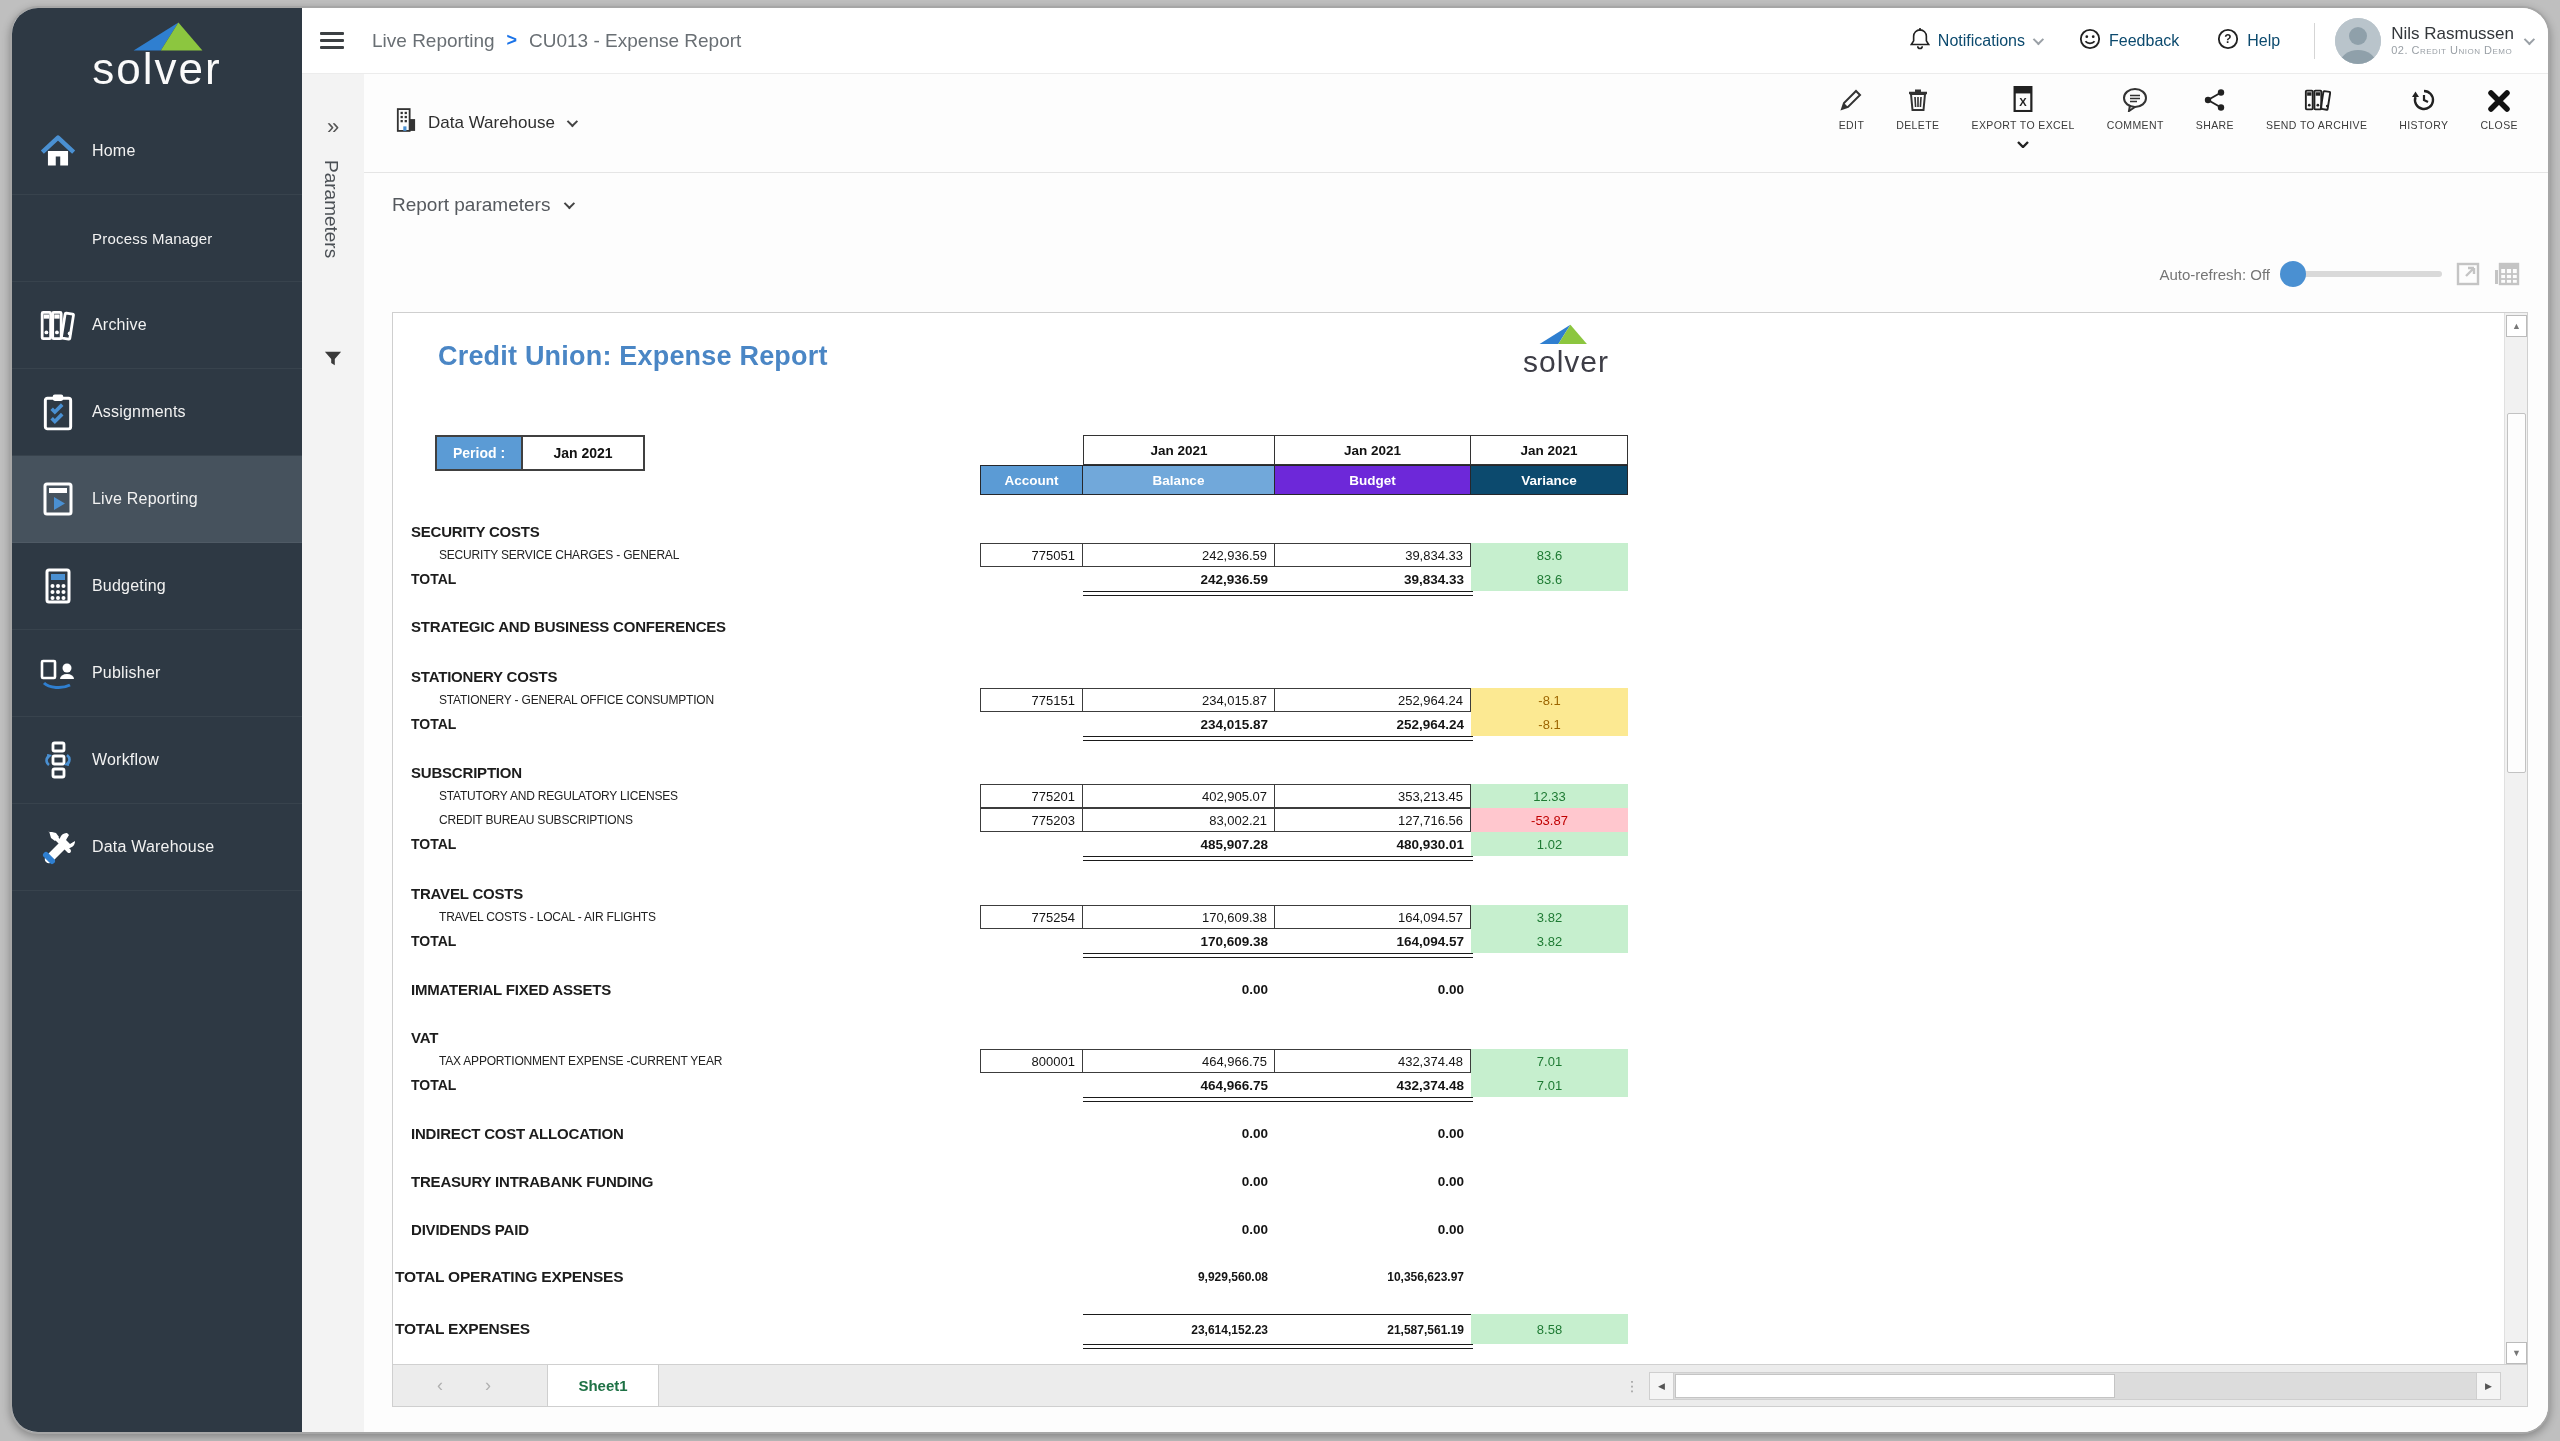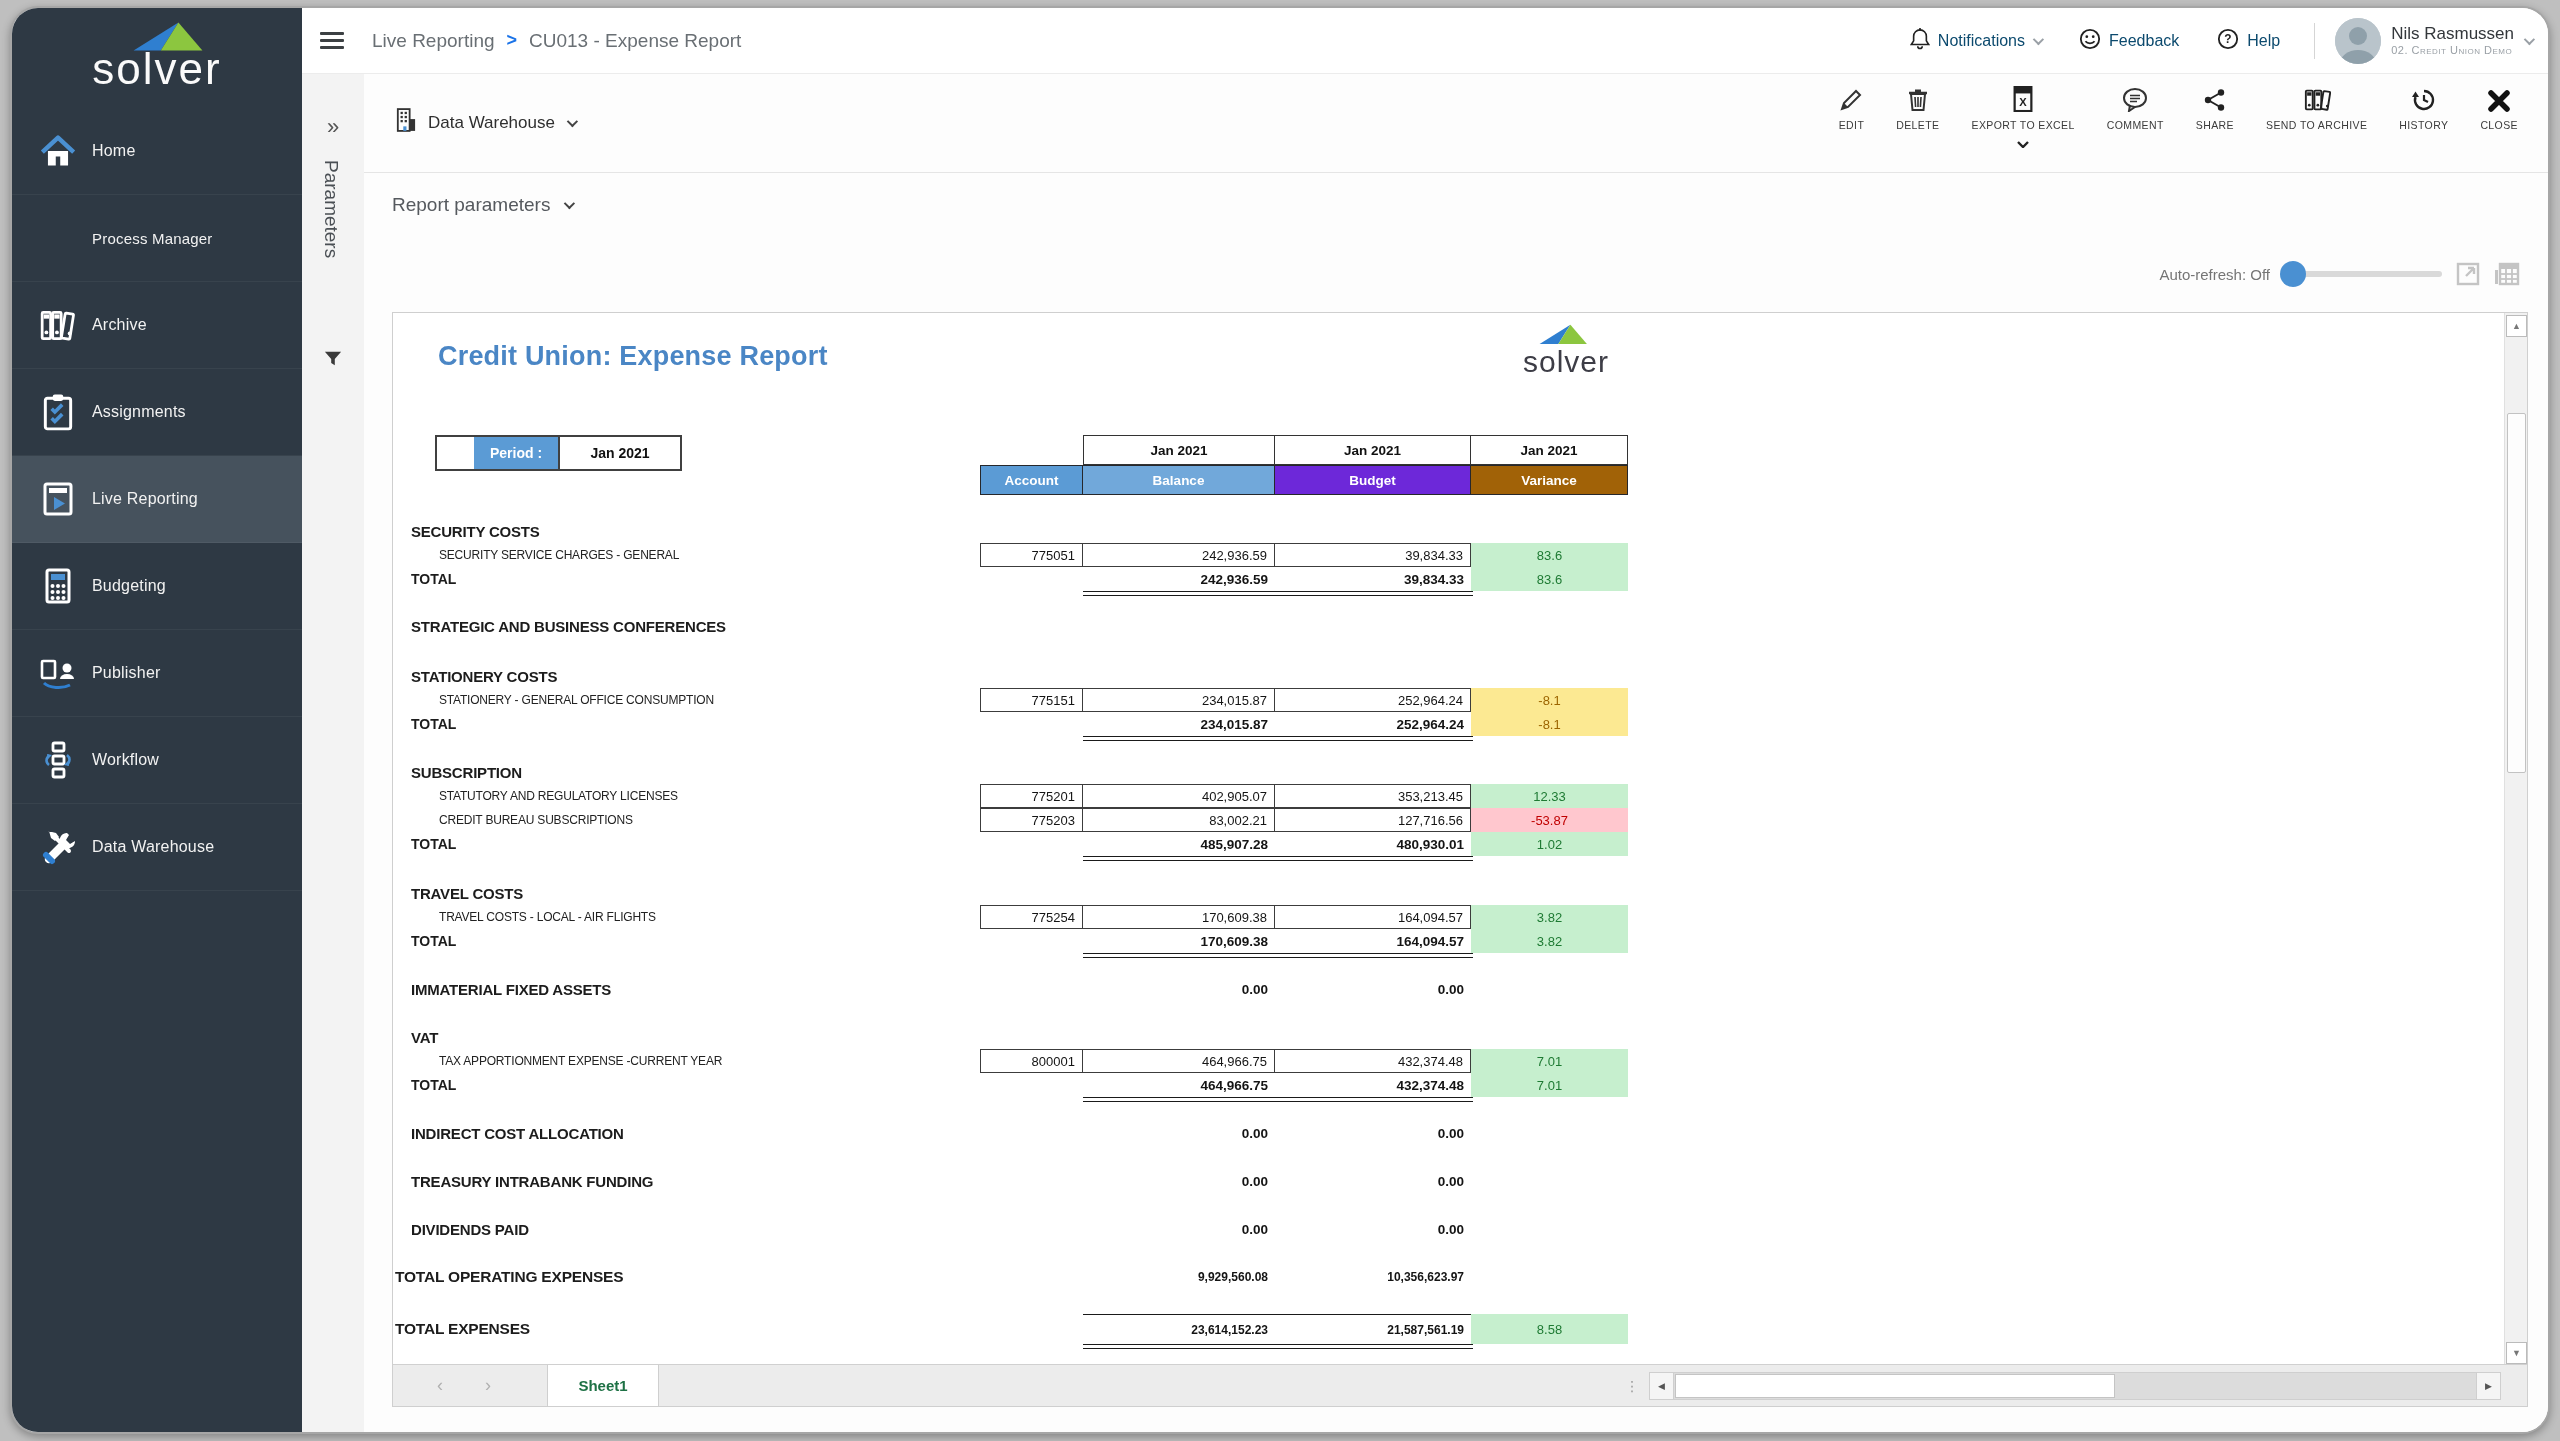--- a/index.html
+++ b/index.html
@@ -56,21 +56,21 @@
   .ar-knob { position:absolute; left:-4px; top:-10px; width:26px; height:26px; border-radius:50%; background:#4a90d2; cursor:pointer; }
   .ar-ico { color:#c4c4c4; cursor:pointer; display:flex; }
 
   
   .card { position:absolute; left:28px; top:238px; width:2136px; height:1095px; background:#fff; border:1px solid #cfcfcf; }
   .rview { position:absolute; left:0; top:0; right:0; height:1053px; overflow:hidden; }
   .rtitle { position:absolute; left:45px; top:28px; font-size:27px; font-weight:700; color:#4a86c5; letter-spacing:.2px; }
   .rlogo { position:absolute; left:1108px; top:10px; width:130px; text-align:center; }
   .rlogo-text { font-size:30px; color:#3d3d46; letter-spacing:1px; margin-top:-4px; }
 
-  .pblock { position:absolute; left:42px; top:122px; height:36px; display:flex; border:2px solid #404040;padding-left:37px; }
+  .pblock { position:absolute; left:42px; top:122px; height:36px; display:flex; border:2px solid #404040; }
   .pcell1 { width:86px; background:#5b9bd5; color:#fff; font-weight:700; font-size:14px; display:flex; align-items:center; justify-content:center; border-right:2px solid #404040; }
   .pcell2 { width:120px; background:#fff; color:#111; font-weight:700; font-size:14px; display:flex; align-items:center; justify-content:center; }
 
   .hrow1 { position:absolute; left:690px; top:122px; height:30px; display:flex; }
   .hrow1 .hc { border:1.6px solid #333; border-left:none; background:#fff; font-weight:700; font-size:13.5px; color:#111; display:flex; align-items:center; justify-content:center; }
   .hrow1 .hc:first-child { border-left:1.6px solid #333; }
   .hrow2 { position:absolute; left:587px; top:152px; height:30px; display:flex; }
   .hrow2 .hc { color:#fff; font-weight:700; font-size:13.5px; display:flex; align-items:center; justify-content:center; border:1px solid #26272b; border-left:none; }
   .hrow2 .hc:first-child { border-left:1px solid #26272b; }
 
@@ -493,21 +493,21 @@
 
         <div class="hrow1">
           <div class="hc" style="width:192px">Jan 2021</div>
           <div class="hc" style="width:196px">Jan 2021</div>
           <div class="hc" style="width:157px">Jan 2021</div>
         </div>
         <div class="hrow2">
           <div class="hc" style="width:103px;background:#5b9bd5">Account</div>
           <div class="hc" style="width:192px;background:#71a8da">Balance</div>
           <div class="hc" style="width:196px;background:#6d28d9">Budget</div>
-          <div class="hc" style="width:157px;background:#a16207">Variance</div>
+          <div class="hc" style="width:157px;background:#0c4a6e">Variance</div>
         </div>
 
         <div class="tbody">
 
           <div class="row sec">
               <span class="lab">SECURITY COSTS</span>
             </div>
           <div class="row det">
             <span class="lab">SECURITY SERVICE CHARGES - GENERAL</span>
             <span class="c ca">775051</span>

